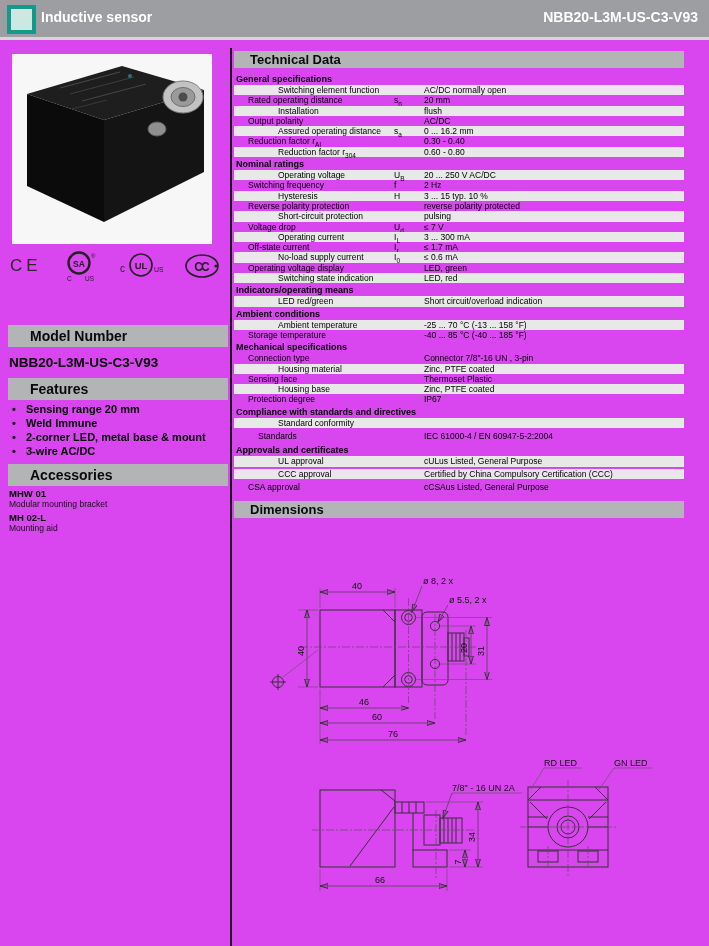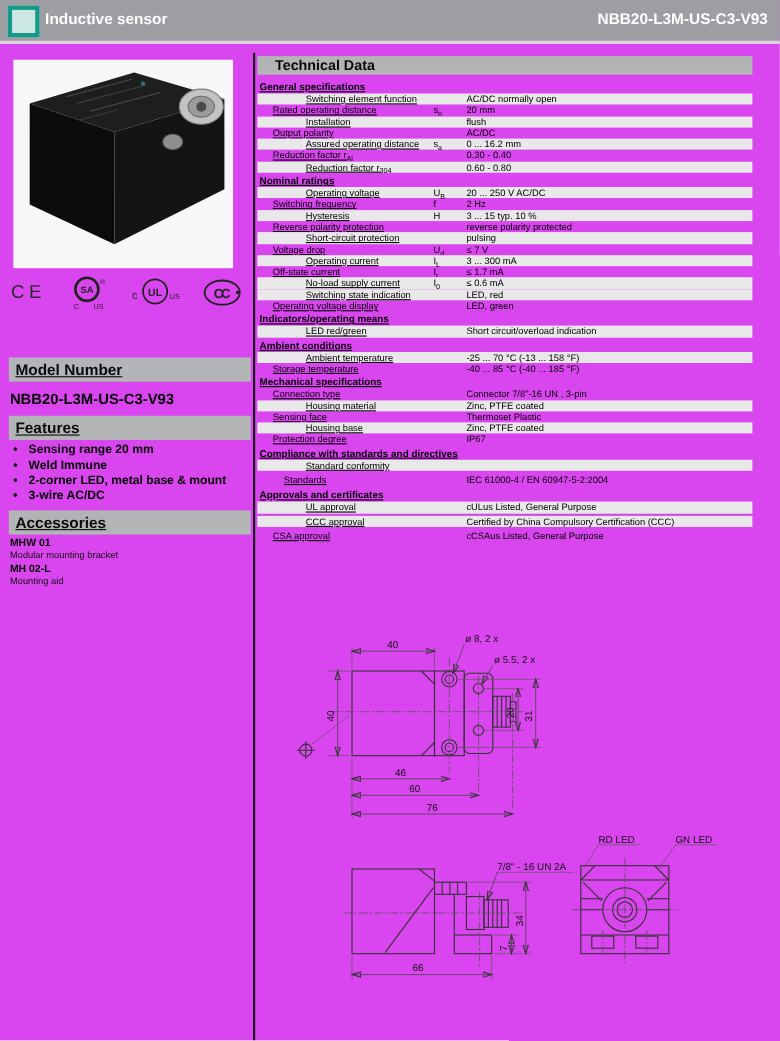--- a/index.html
+++ b/index.html
@@ -11,40 +11,40 @@
   .hdr-strip{position:absolute;left:0;top:37px;width:709px;height:3px;background:#d6d6d6;}
   .brand{position:absolute;left:7px;top:5px;width:21px;height:21px;background:#cde8e2;border:4px solid #14998a;}
   .hdr-title{position:absolute;left:41px;top:9px;font-size:14px;font-weight:bold;color:#fff;}
   .hdr-part{position:absolute;right:11px;top:9px;font-size:14px;font-weight:bold;color:#fff;}
 
   
   .sep{position:absolute;left:230px;top:48px;width:2px;height:898px;background:#1a1a1a;}
 
   
   .bar{background:#b2b4b6;font-weight:bold;color:#0a0a0a;}
-  .bar-left{position:absolute;left:8px;width:220px;height:22px;line-height:22px;font-size:14px;padding-left:6px;box-sizing:border-box;text-decoration:underline;}
+  .bar-left{position:absolute;left:8px;width:220px;height:22px;line-height:22px;font-size:14px;padding-left:22px;box-sizing:border-box;}
   .bar-right{width:450px;height:17px;line-height:17px;font-size:13px;padding-left:16px;box-sizing:border-box;}
 
   
   .photo{position:absolute;left:12px;top:54px;width:200px;height:190px;}
   .certs{position:absolute;left:10px;top:248px;width:212px;height:36px;display:flex;justify-content:space-between;align-items:center;}
   .cert{display:flex;align-items:center;}
   .ce-text{font-size:17px;letter-spacing:4px;color:#2b2b2b;font-weight:500;}
   .model-value{position:absolute;left:9px;top:355px;font-size:13.5px;font-weight:bold;}
   .features-list{position:absolute;left:8px;top:402px;width:222px;list-style:none;margin:0;padding:0;}
   .features-list li{display:flex;font-size:11px;font-weight:bold;line-height:14px;}
   .features-list .bullet{width:18px;padding-left:4px;box-sizing:border-box;}
   .acc-list{position:absolute;left:9px;top:488px;width:220px;}
   .acc-item{margin-bottom:3px;}
   .acc-name{font-size:9.5px;font-weight:bold;line-height:11px;}
   .acc-desc{font-size:8.5px;line-height:10px;color:#111;}
 
   
   .right-col{position:absolute;left:234px;top:51px;width:466px;height:895px;}
-  .tech-table{width:450px;margin-top:4px;text-decoration:underline;}
+  .tech-table{width:450px;margin-top:4px;}
   .tsec{font-size:9px;font-weight:bold;height:13px;line-height:14px;padding-left:2px;}
   .trow{position:relative;height:10.3px;line-height:10.4px;font-size:8.5px;padding-left:14px;width:450px;box-sizing:border-box;white-space:nowrap;}
   .trow.shaded{background:#e8e8e8;padding-left:44px;}
   .trow.indent2{padding-left:24px;}
   .trow.spaced{margin-bottom:2.5px;}
   .tsym{position:absolute;left:160px;top:0;}
   .tval{position:absolute;left:190px;top:0;}
   sub{font-size:6.5px;}
   .dim-bar{position:absolute;top:450px;left:0;}
   .dims{position:absolute;top:479px;left:0;width:466px;height:416px;}
@@ -248,30 +248,30 @@
       <span class="tsym"><span class="smain">I</span><sub class="ssub">r</sub></span>
       <span class="tval">≤  1.7 mA</span>
     </div>
 
     <div class="trow shaded">
       <span class="tlabel"><span class="lmain">No-load supply current</span><sub class="lsub"></sub></span>
       <span class="tsym"><span class="smain">I</span><sub class="ssub">0</sub></span>
       <span class="tval">≤ 0.6 mA</span>
     </div>
 
+    <div class="trow">
+      <span class="tlabel"><span class="lmain">Operating voltage display</span><sub class="lsub"></sub></span>
+      <span class="tsym"><span class="smain"></span><sub class="ssub"></sub></span>
+      <span class="tval">LED, green</span>
+    </div>
+
     <div class="trow shaded">
       <span class="tlabel"><span class="lmain">Switching state indication</span><sub class="lsub"></sub></span>
       <span class="tsym"><span class="smain"></span><sub class="ssub"></sub></span>
       <span class="tval">LED, red</span>
-    </div>
-
-    <div class="trow">
-      <span class="tlabel"><span class="lmain">Operating voltage display</span><sub class="lsub"></sub></span>
-      <span class="tsym"><span class="smain"></span><sub class="ssub"></sub></span>
-      <span class="tval">LED, green</span>
     </div>
 
     <div class="tsec">Indicators/operating means</div>
 
     <div class="trow shaded">
       <span class="tlabel"><span class="lmain">LED red/green</span><sub class="lsub"></sub></span>
       <span class="tsym"><span class="smain"></span><sub class="ssub"></sub></span>
       <span class="tval">Short circuit/overload indication</span>
     </div>
 
@@ -349,20 +349,21 @@
       <span class="tval">Certified by China Compulsory Certification (CCC)</span>
     </div>
 
     <div class="trow spaced">
       <span class="tlabel"><span class="lmain">CSA approval</span><sub class="lsub"></sub></span>
       <span class="tsym"><span class="smain"></span><sub class="ssub"></sub></span>
       <span class="tval">cCSAus Listed, General Purpose</span>
     </div>
   </div>
 
+    <div class="bar bar-right dim-bar">Dimensions</div>
 
     <svg class="dims draw" viewBox="0 0 466 416">
       <defs>
         <marker id="arr" orient="auto-start-reverse" markerWidth="10" markerHeight="8" refX="8" refY="3" markerUnits="userSpaceOnUse">
           <path d="M0,0.6 L8,3 L0,5.4 Z" fill="#333" stroke="none"></path>
         </marker>
       </defs>
 
       <g>
         <rect x="86" y="80" width="75" height="77"></rect>

